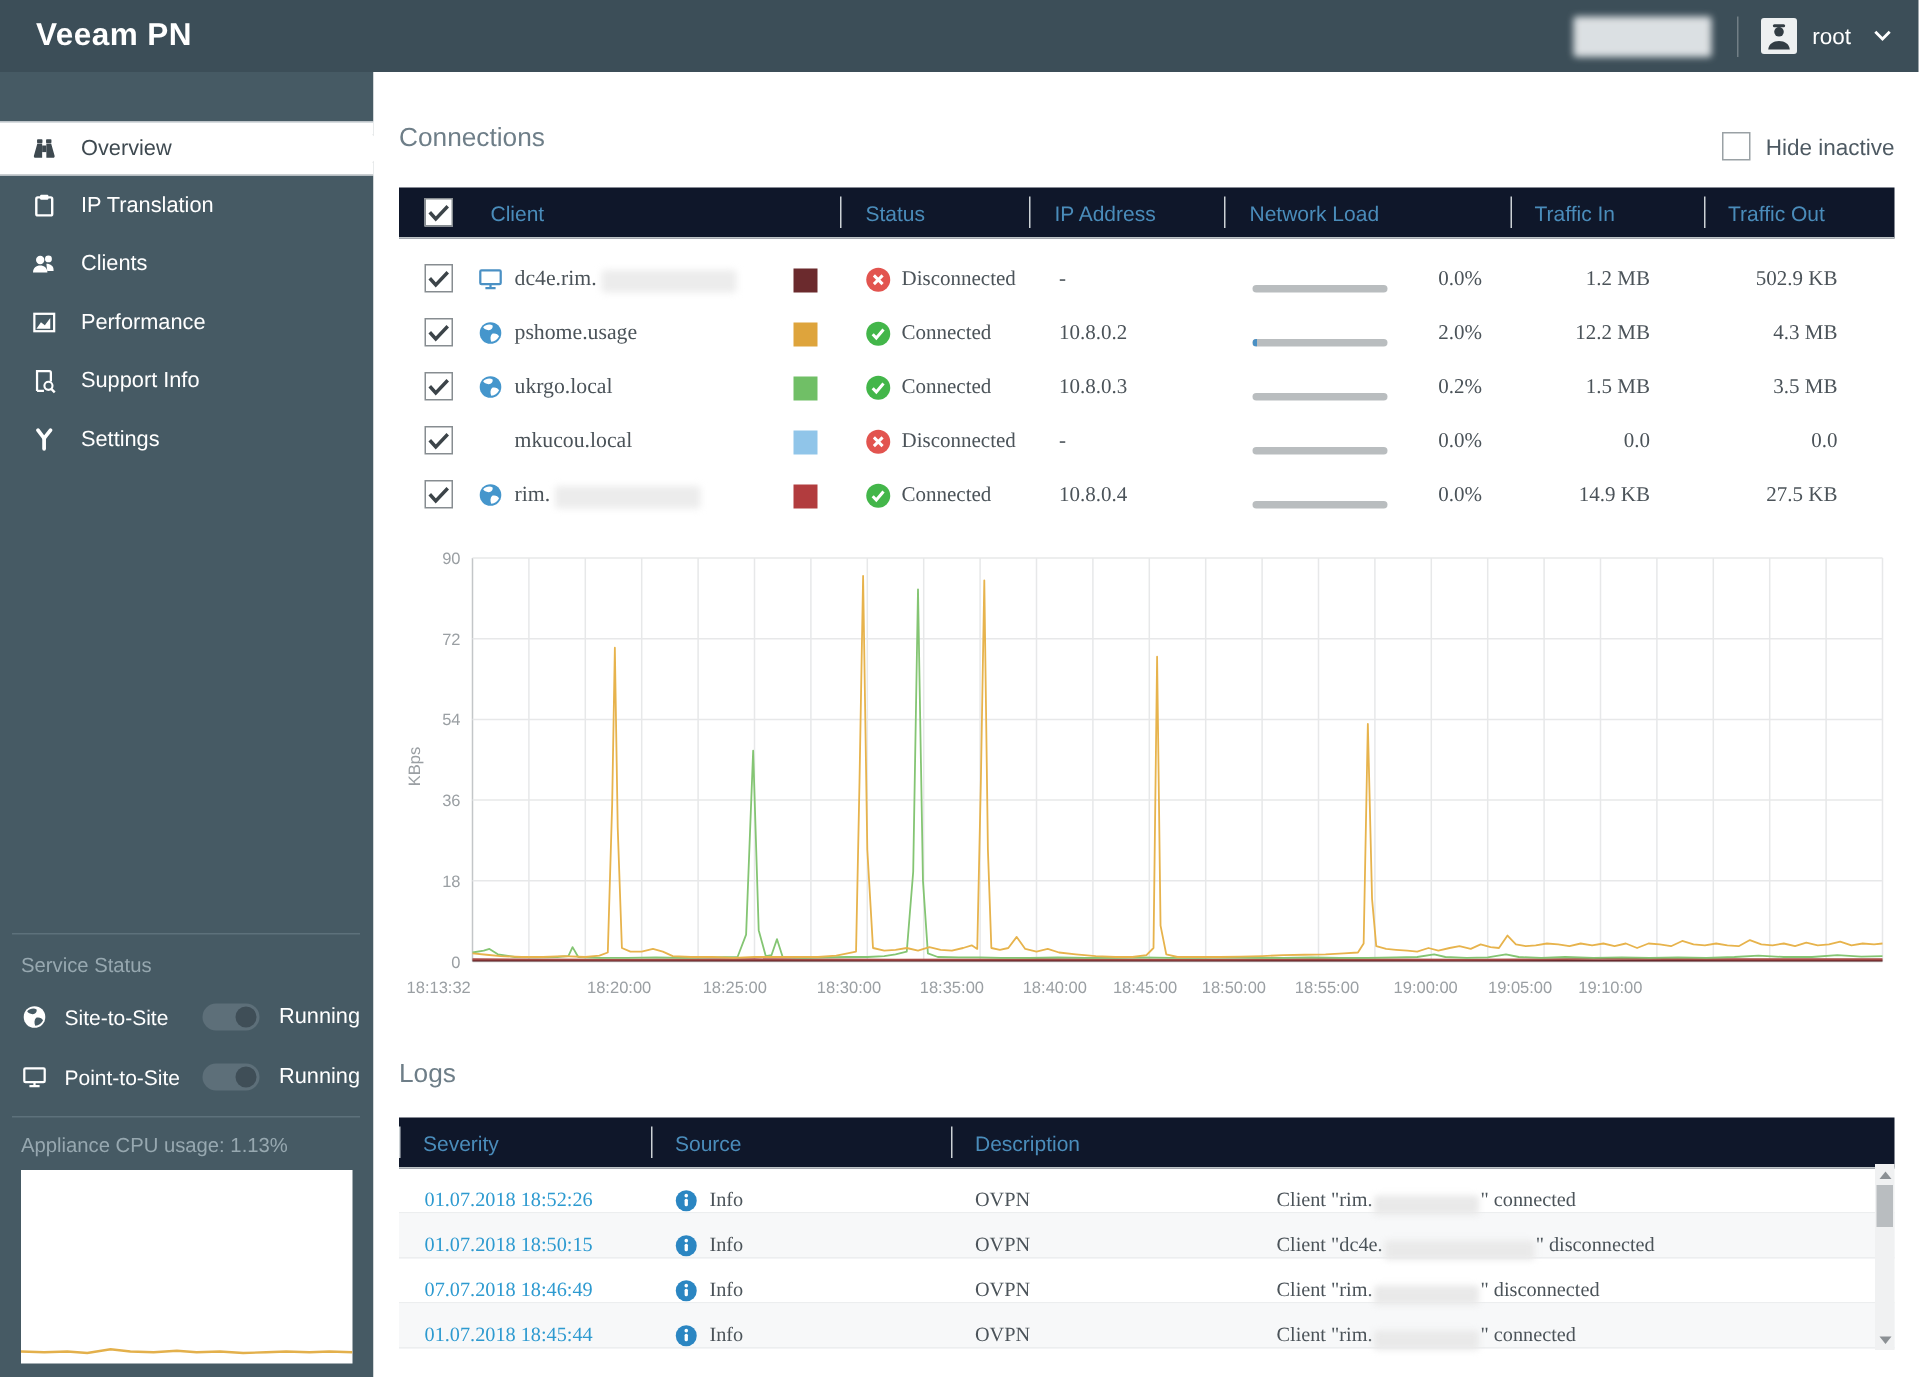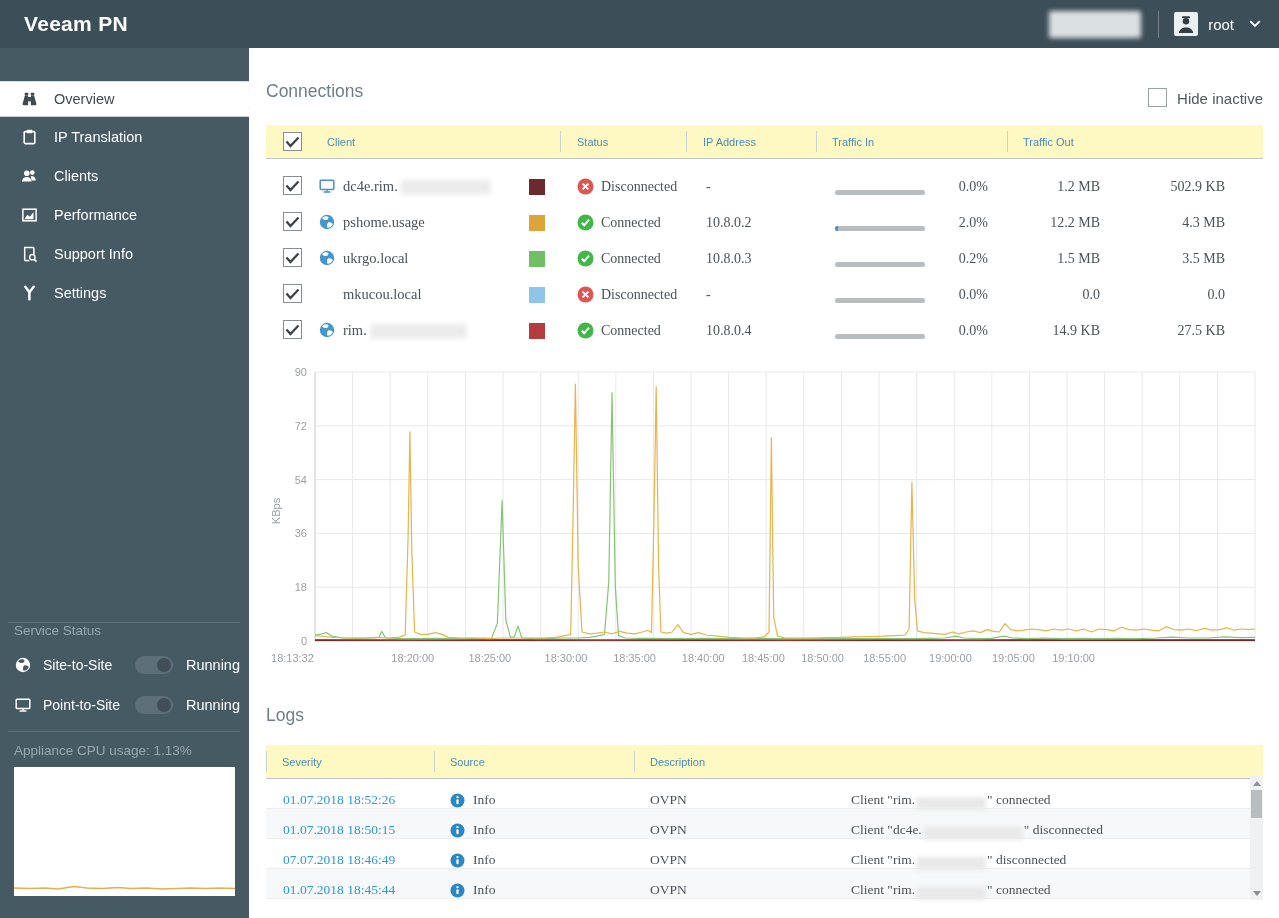--- a/index.html
+++ b/index.html
@@ -23,21 +23,21 @@
   .nav-item { height:39px; display:flex; align-items:center; padding-left:20px;
               color:#fff; font-size:14.5px; cursor:pointer; }
   .nav-item .ic { width:20px; height:18px; margin-right:14px; display:flex; align-items:center; }
   .nav-item.active { background:#fff; color:#3e4950; height:36px; position:relative;
                      border-top:1px solid #d7dcdf; border-bottom:1px solid #c9ced1; }
   .nav-item.active::after { content:""; position:absolute; right:-7px; top:50%;
       width:13px; height:13px; background:#fff; border-top:1px solid #c9ced1;
       border-right:1px solid #c9ced1; transform:translateY(-50%) rotate(45deg); }
 
   .service-block { position:absolute; top:574px; left:8px; right:9px;
-                   border-top:1px solid #5d717b; }
+                   border-top:1px solid #5d717b; padding-top:13px; }
   .service-label { color:#97a8b0; font-size:13.5px; padding-left:6px; }
   .service-row { display:flex; align-items:center; height:26px; margin-top:14px; padding-left:6px; }
   .service-row .ic { width:18px; height:18px; margin-right:11px; }
   .service-name { color:#fff; font-size:14px; width:86px; }
   .toggle { width:38px; height:18px; border-radius:9px; background:#5d6f79; position:relative;
             margin-left:6px; cursor:pointer; flex:none; }
   .toggle::after { content:""; position:absolute; right:2px; top:2px; width:14px; height:14px;
                    border-radius:50%; background:#3f4e57; }
   .service-state { color:#fff; font-size:14.5px; margin-left:13px; }
   .cpu-divider { border-top:1px solid #5d717b; margin-top:13px; }
@@ -53,22 +53,22 @@
   .hide-inactive .cb { margin:0 10px 0 0; }
   .hide-inactive span { font-size:15px; color:#4e5a63; }
 
   .cb { width:19px; height:19px; background:#fff; border:1px solid #878d91;
         display:flex; align-items:center; justify-content:center; flex:none; cursor:pointer; }
   .cb.empty { border-color:#9aa1a5; }
 
   
   .conn-table { position:absolute; top:77px; left:17px; width:997px; }
   .grid-conn { display:grid; grid-template-columns:51px 208px 35px 126px 130px 191px 129px 127px; }
-  .conn-header { height:34px; background:#fef9c3; border-bottom:1px solid #bfc5c8;
-                 align-items:center; color:#4a8cba; font-size:11px; }
+  .conn-header { height:34px; background:#0f172a; border-bottom:1px solid #bfc5c8;
+                 align-items:center; color:#4a8cba; font-size:14px; }
   .hdr-cell { position:relative; height:100%; display:flex; align-items:center; cursor:pointer; }
   .hdr-cell.with-div::before { content:""; position:absolute; left:0; top:6px; bottom:6px;
                                width:1px; background:#ccd2d5; }
   .pl10{padding-left:10px;} .pl16{padding-left:16px;} .pl17{padding-left:17px;} .pl20{padding-left:20px;}
   .conn-row { height:36px; align-items:center; font-size:14px; color:#4b5359; }
   .cell { display:flex; align-items:flex-end; height:100%;font-family:Liberation Serif, serif; }
   .c-check { padding-left:17px; }
   .client-ic { width:18px; height:18px; margin:0 7px 0 1px; flex:none; }
   .client-name { font-size:14.5px; white-space:nowrap; }
   .swatch { width:16px; height:16px; margin-left:4px; }
@@ -243,20 +243,21 @@
           <div class="cb">
             <svg width="15" height="12" viewBox="0 0 15 12" fill="none" stroke="#3c4449" stroke-width="2.3">
               <path d="M1.5 5.5l4 4.5L13.5 1.5"></path>
             </svg>
           </div>
         </div>
         <div class="hdr-cell pl10">Client</div>
         <div class="hdr-cell"></div>
         <div class="hdr-cell with-div pl17">Status</div>
         <div class="hdr-cell with-div pl17">IP Address</div>
+        <div class="hdr-cell with-div pl17">Network Load</div>
         <div class="hdr-cell with-div pl16">Traffic In</div>
         <div class="hdr-cell with-div pl16">Traffic Out</div>
       </div>
     <div id="conn-body">
         <div class="grid-conn conn-row">
           <div class="cell c-check">
             <div class="cb">
               <svg width="15" height="12" viewBox="0 0 15 12" fill="none" stroke="#3c4449" stroke-width="2.3">
                 <path d="M1.5 5.5l4 4.5L13.5 1.5"></path>
               </svg>

